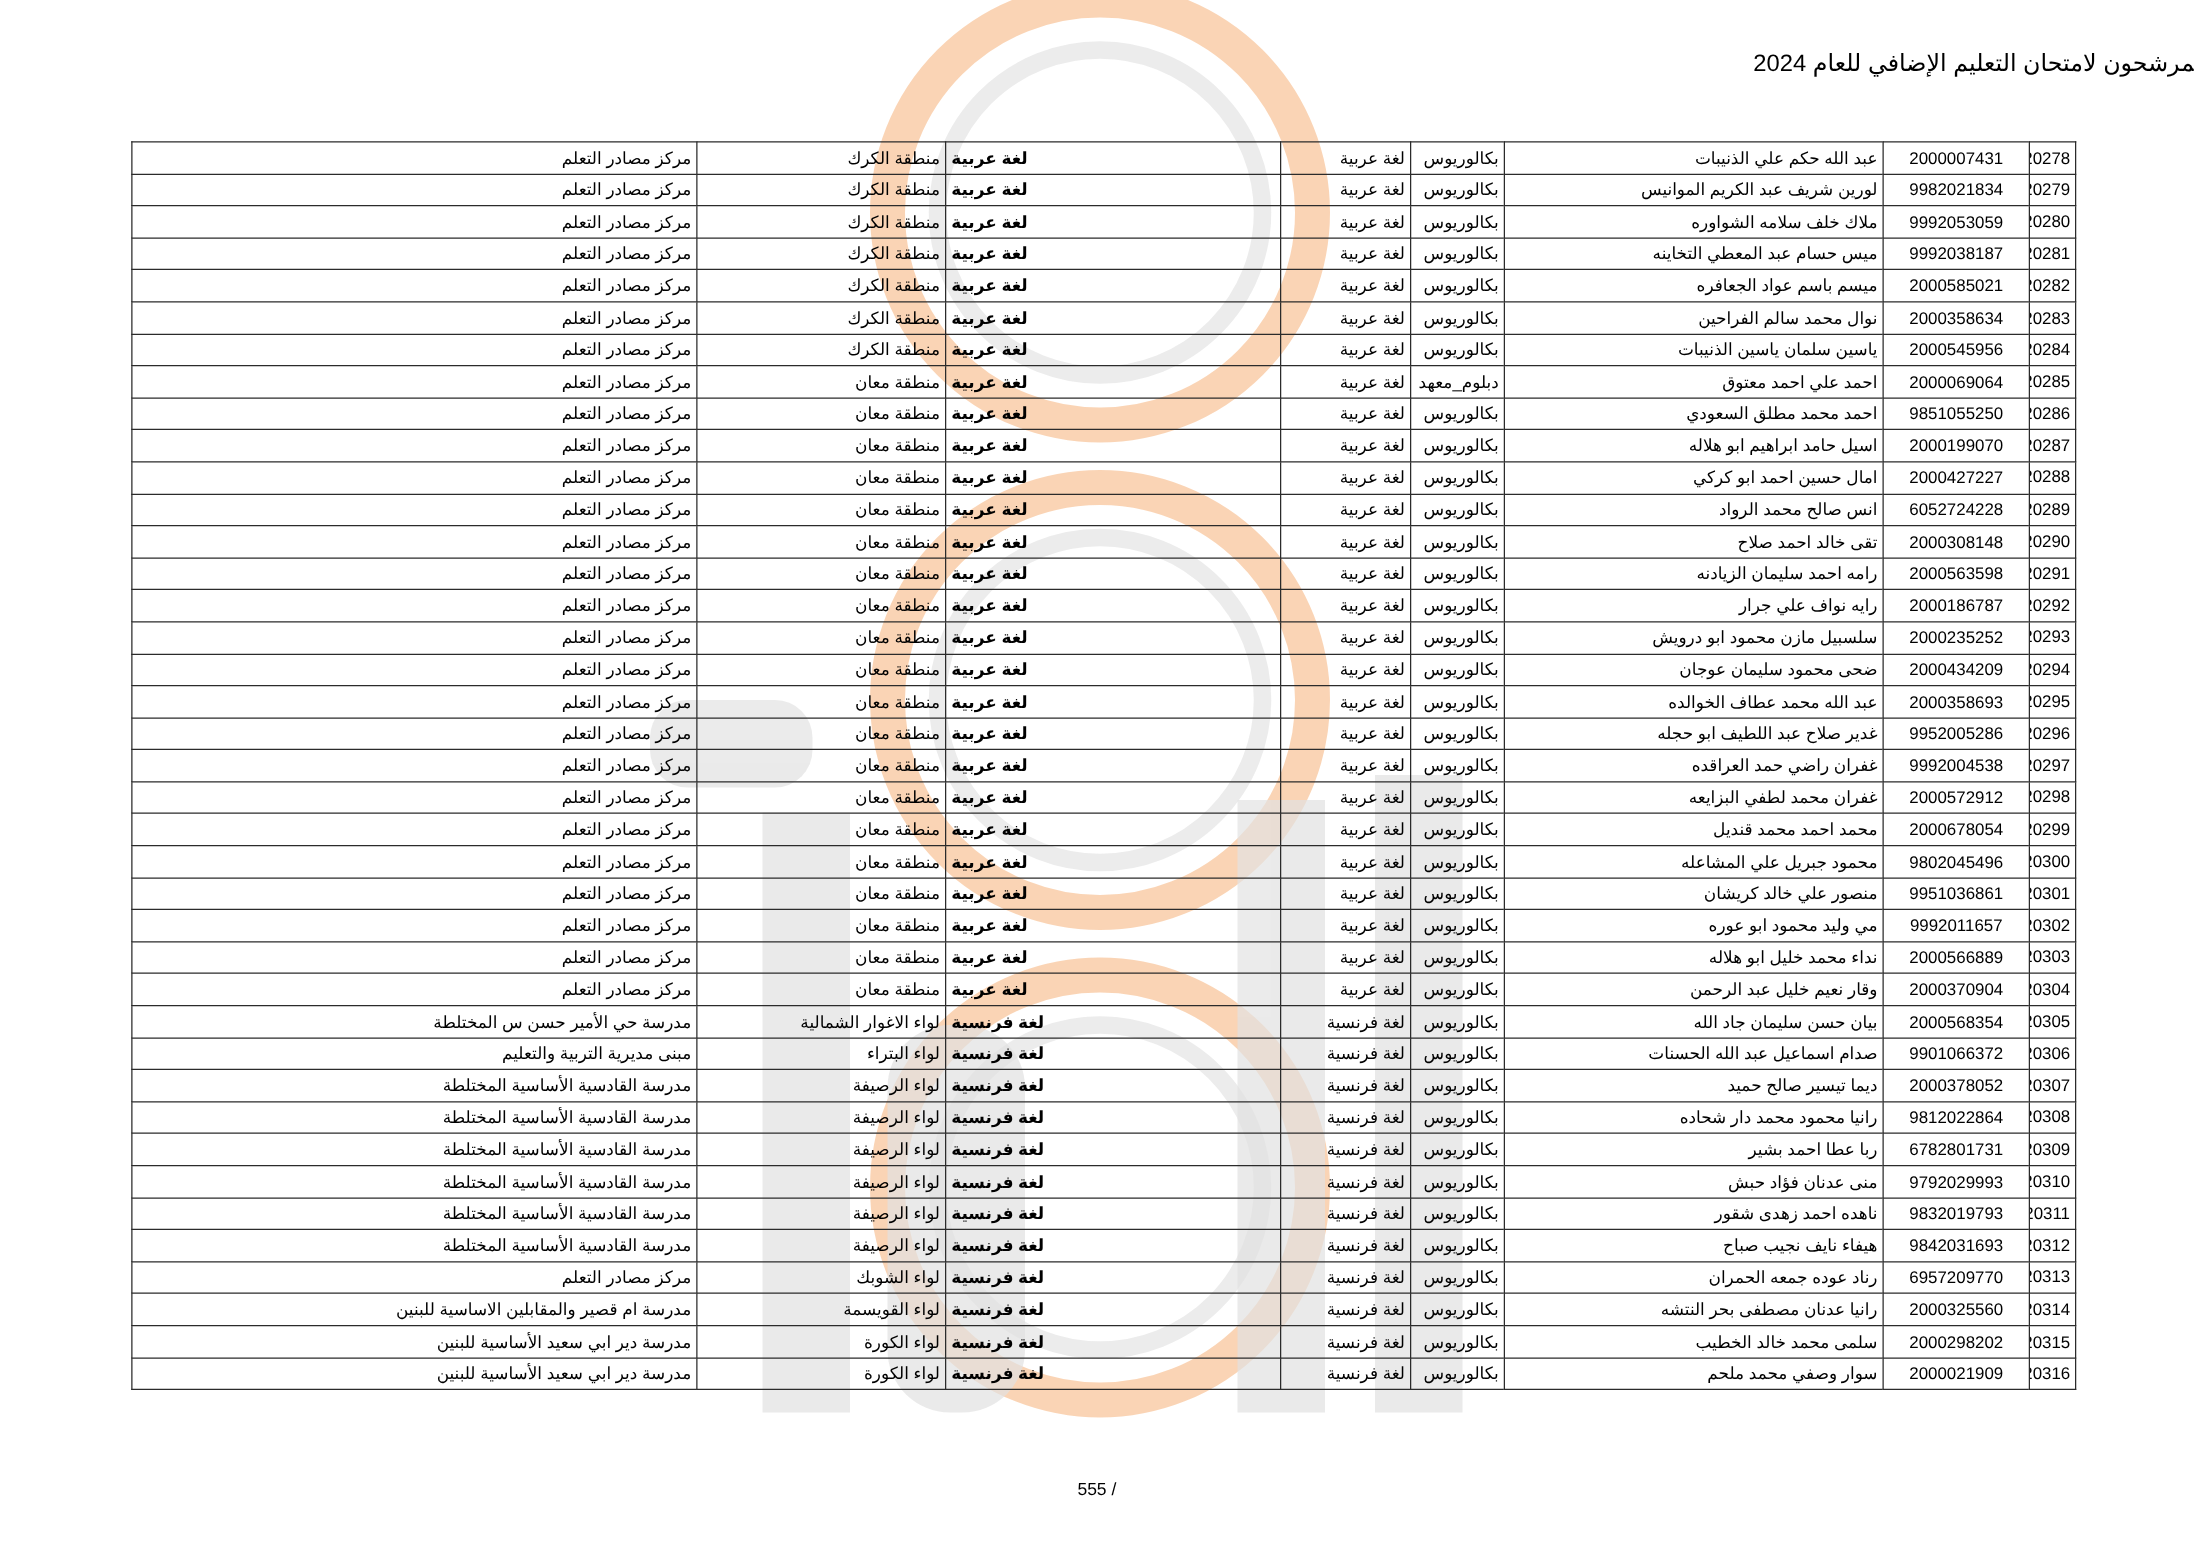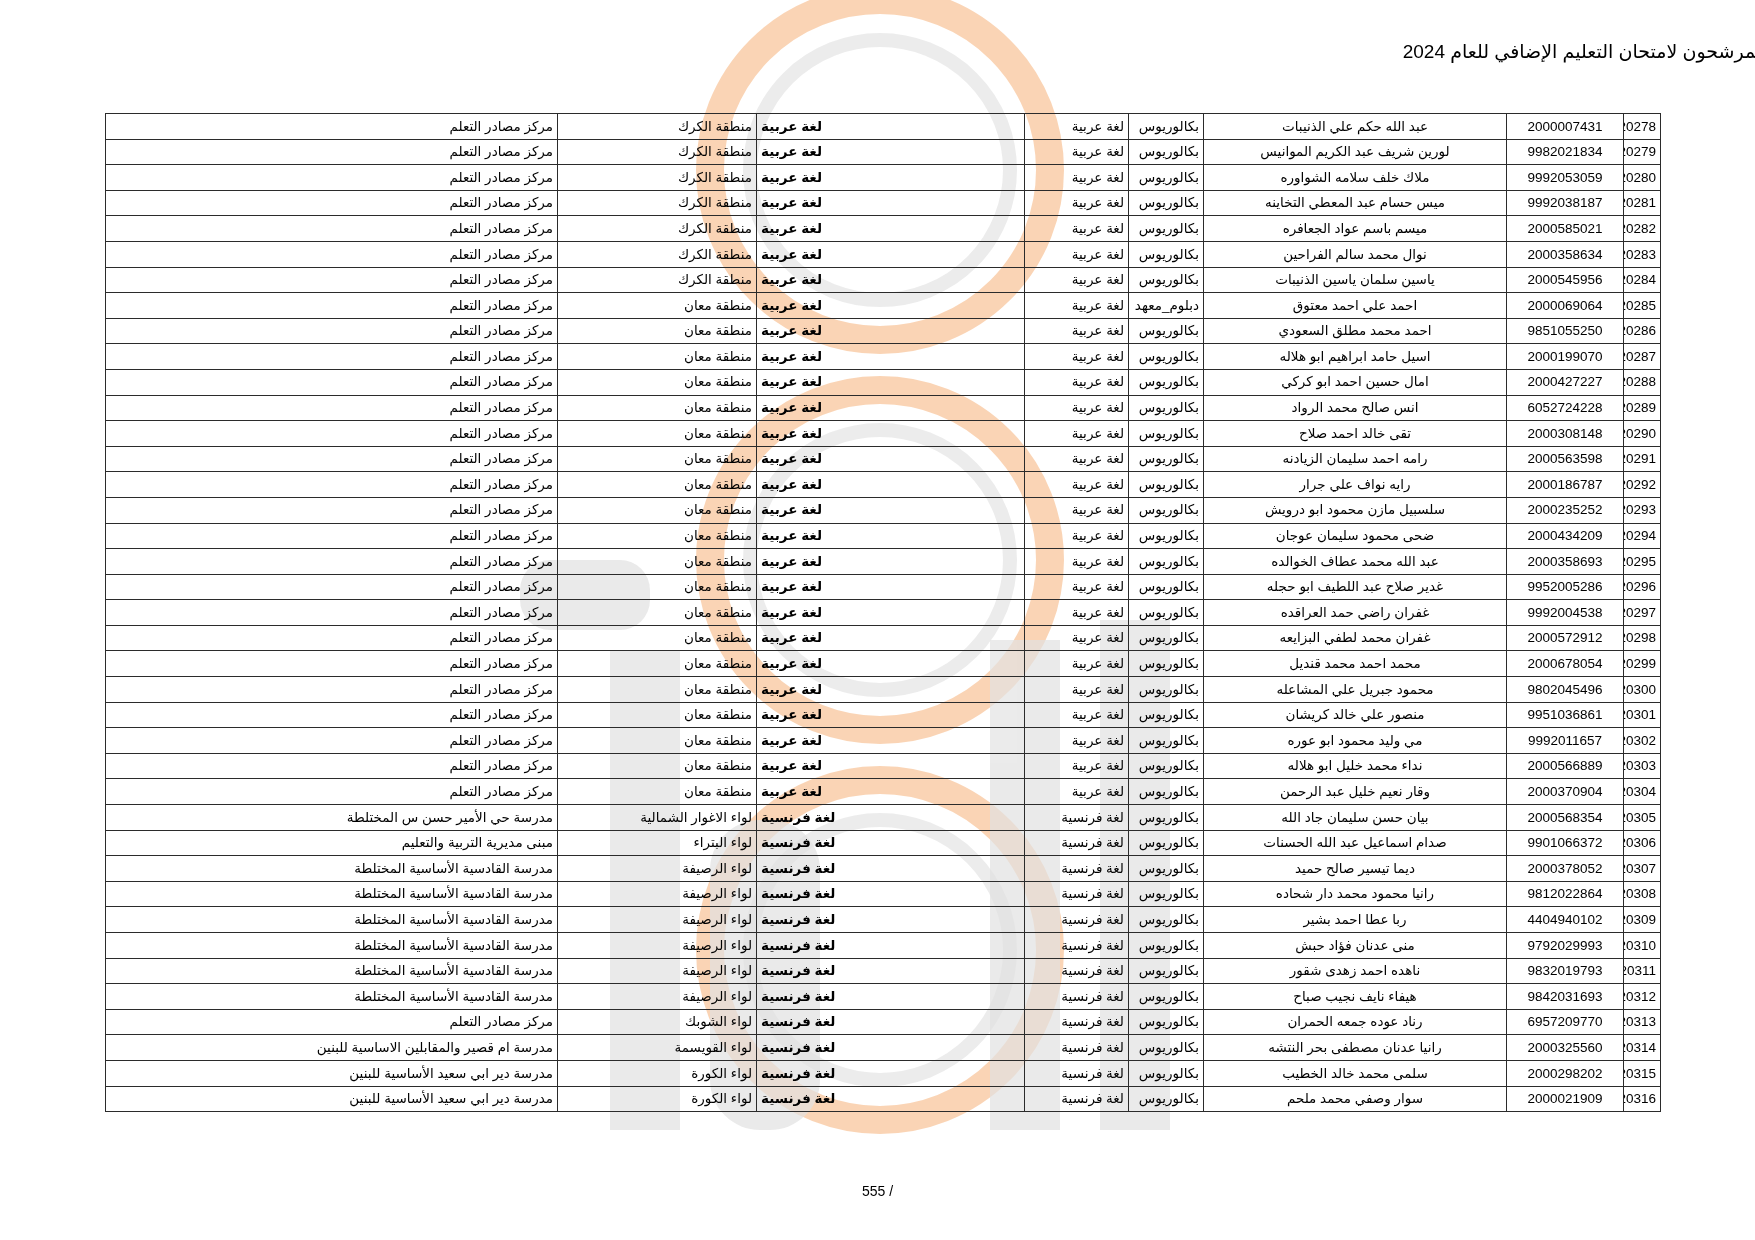--- a/index.html
+++ b/index.html
@@ -7,21 +7,21 @@
          font-family:"Liberation Sans", "DejaVu Sans", sans-serif; color:#000; }
   .watermark { position:absolute; left:0; top:0; width:1755px; height:1240px; pointer-events:none; z-index:0; }
   .title { position:absolute; top:40px; left:0; width:1755px; text-align:right;
            font-size:19px; direction:rtl; z-index:2;margin-left:12px; }
   table.roster { position:absolute; top:113px; left:105px; width:1556px;
                  border-collapse:collapse; direction:rtl; z-index:2; table-layout:fixed; }
   table.roster td { border:1.5px solid #2b2b2b; height:24.6px; padding:0 4px;
                     font-size:13.5px; white-space:nowrap; overflow:hidden; line-height:1; }
   td.seq { width:28px; text-align:left; font-size:15px; padding:0 2px; }
   td.nid { width:108px; text-align:center; font-size:15px; }
-  td.name { width:294px; text-align:center; }
+  td.name { width:294px; text-align:right; }
   td.deg  { width:66px; text-align:right; }
   td.spec { width:95px; text-align:right; }
   td.subj { width:259px; text-align:left; font-weight:bold; }
   td.region { width:190px; text-align:right; }
   td.center { text-align:right; }
   .pageno { position:absolute; top:1183px; left:0; width:1755px; text-align:center;
             font-size:14px; z-index:2; }
 </style>
 </head>
 <body>
@@ -353,21 +353,21 @@
         <td class="nid">9812022864</td>
         <td class="name">رانيا محمود محمد دار شحاده</td>
         <td class="deg">بكالوريوس</td>
         <td class="spec">لغة فرنسية</td>
         <td class="subj">لغة فرنسية</td>
         <td class="region">لواء الرصيفة</td>
         <td class="center">مدرسة القادسية الأساسية المختلطة</td>
       </tr>
       <tr>
         <td class="seq">20309</td>
-        <td class="nid">4404940102</td>
+        <td class="nid">6782801731</td>
         <td class="name">ربا عطا احمد بشير</td>
         <td class="deg">بكالوريوس</td>
         <td class="spec">لغة فرنسية</td>
         <td class="subj">لغة فرنسية</td>
         <td class="region">لواء الرصيفة</td>
         <td class="center">مدرسة القادسية الأساسية المختلطة</td>
       </tr>
       <tr>
         <td class="seq">20310</td>
         <td class="nid">9792029993</td>

